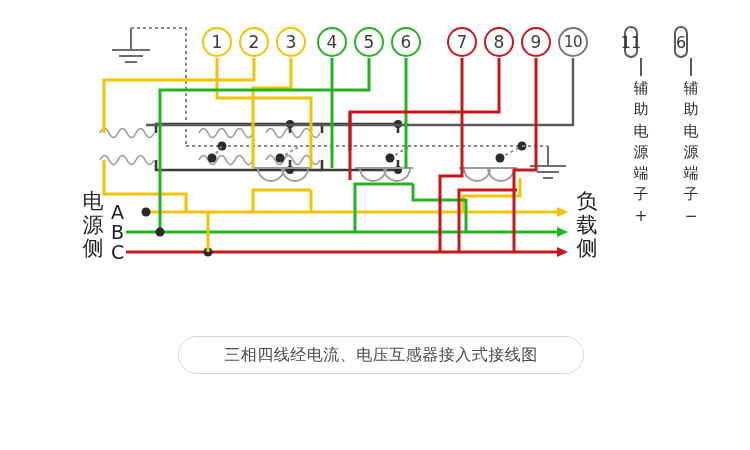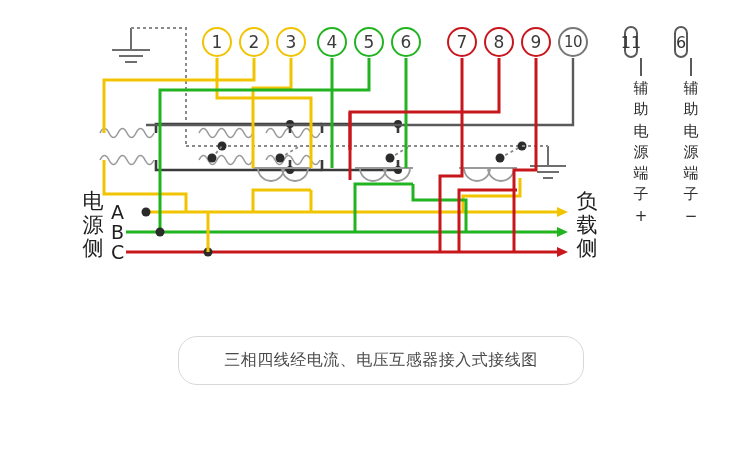--- a/index.html
+++ b/index.html
@@ -26,21 +26,21 @@
             color:#2b2b2b;line-height:1.42;letter-spacing:0;}
   .auxlabel span{display:block;}
 
   .sideLabel{position:absolute;font-size:21px;color:#1e1e1e;line-height:1.12;
              text-align:center;width:26px;}
   .sideLabel span{display:block;}
 
   .phaseLabel{position:absolute;font-size:19px;color:#1e1e1e;
               font-family:"DejaVu Sans","Liberation Sans",sans-serif;}
 
-  .caption{position:absolute;left:178px;top:336px;width:406px;height:49px;
+  .caption{position:absolute;left:178px;top:336px;width:406px;height:38px;
            border:1.5px solid #d8d8d8;border-radius:19px;background:#fff;
            display:flex;align-items:center;justify-content:center;
            font-size:16px;color:#4a4a4a;letter-spacing:0.5px;box-sizing:border-box;}
 </style>
 </head>
 <body>
 
 <div id="stage">
 
   <svg id="wires" viewBox="0 0 750 450">

